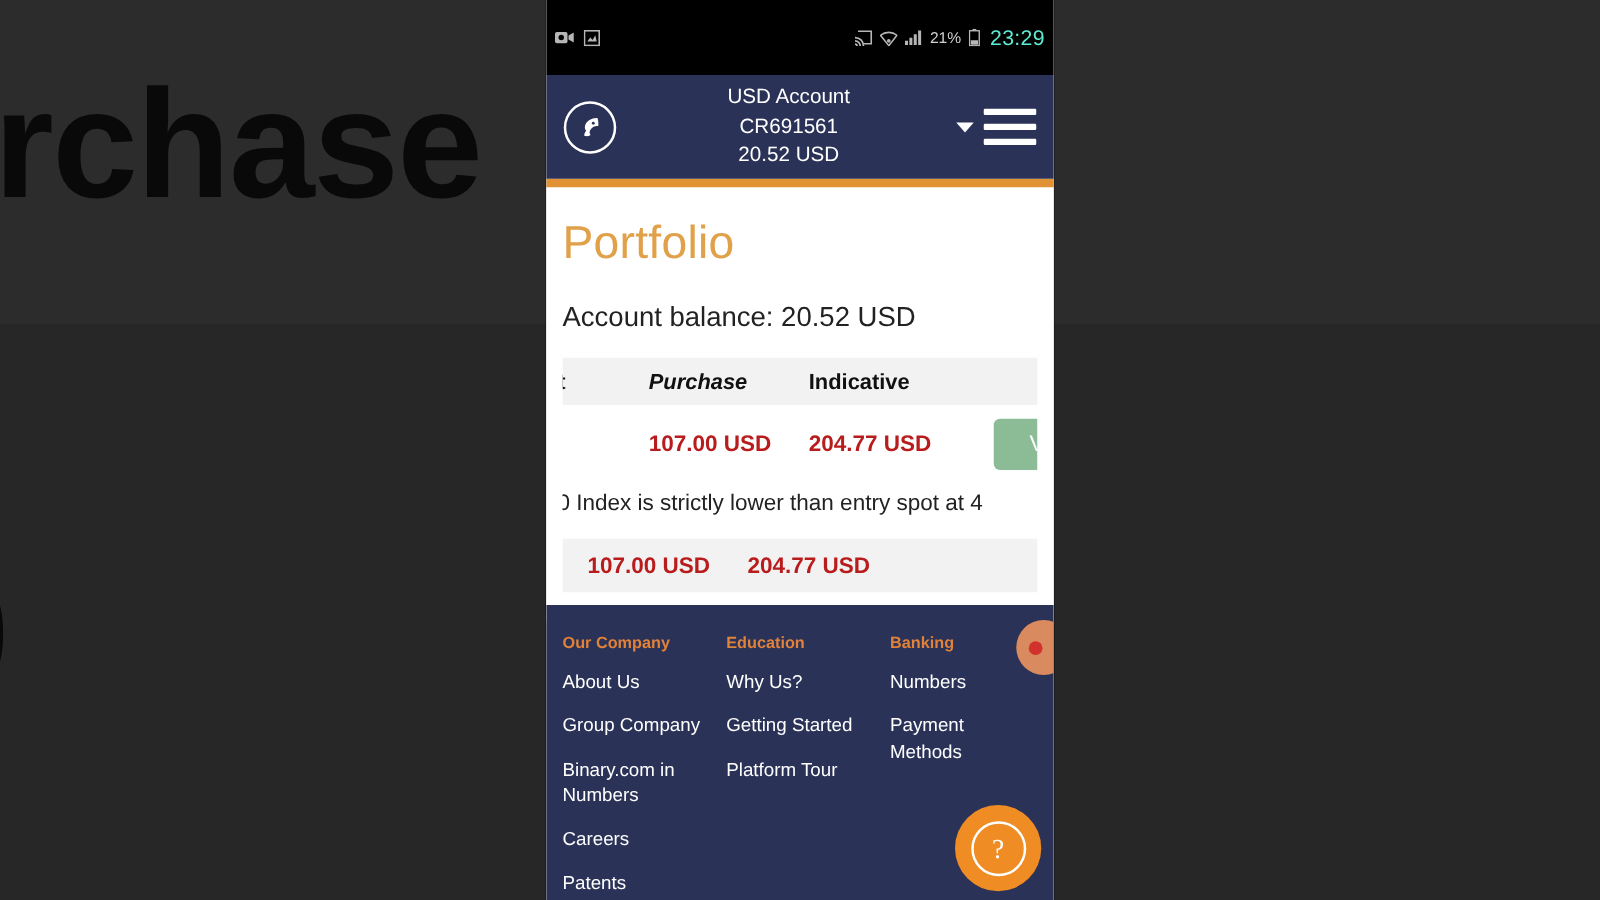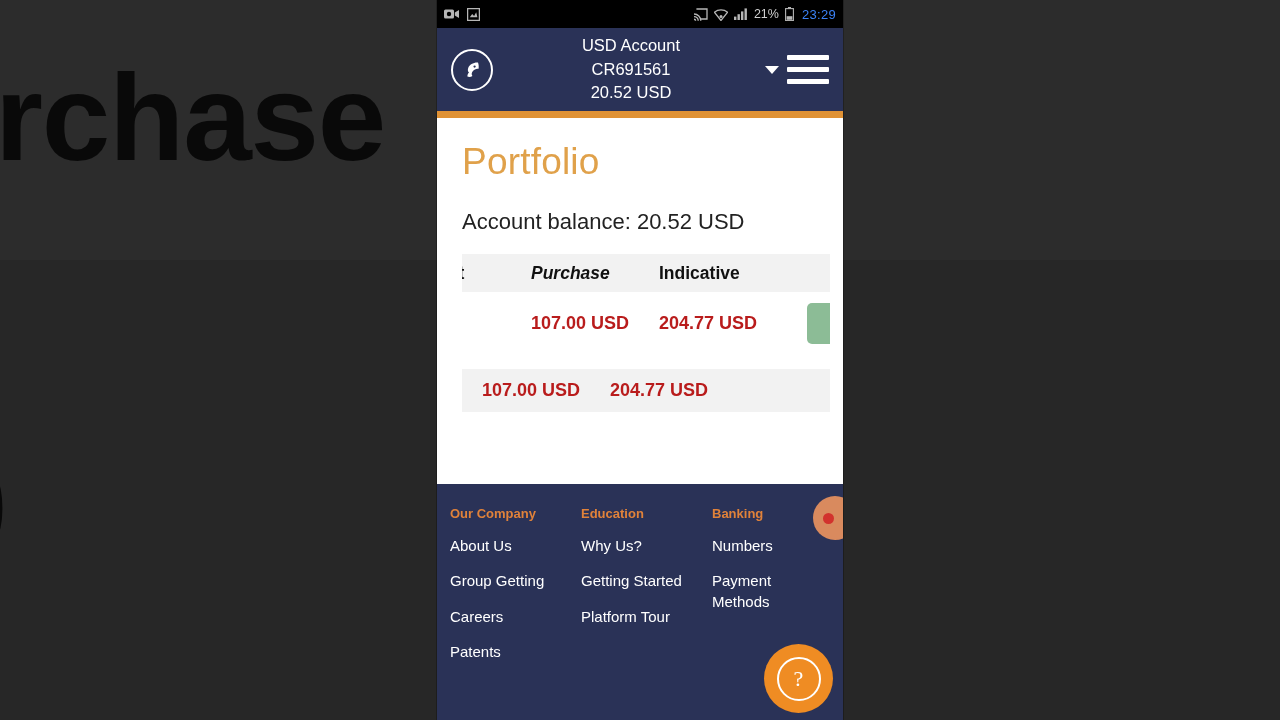--- a/index.html
+++ b/index.html
@@ -90,31 +90,31 @@
     z-index: 100;
     box-shadow: 0 0 0 1px rgba(0,0,0,0.25);
   }
 
   
   .statusbar {
     height: 28px;
     background: #000;
     display: flex;
     align-items: center;
-    padding: 0 7px;
+    padding: 16px 7px;
     color: #d6d6d6;
     font-size: 12px;
   }
   .sb-left { display: flex; align-items: center; gap: 7px; }
   .sb-right { display: flex; align-items: center; gap: 6px; margin-left: auto; }
   .sb-icon { display: block; opacity: 0.85; }
   .sb-pct { font-size: 12.5px; color: #cfcfcf; letter-spacing: 0; }
   .sb-clock {
-    font-size: 13px;
-    color: #3b82f6;
+    font-size: 17px;
+    color: #5eead4;
     letter-spacing: 0.3px;
     margin-left: 2px;
     line-height: 1;
   }
 
   
   .appbar {
     height: 83px;
     background: #2a3257;
     display: flex;
@@ -174,21 +174,20 @@
     background: #e09235;
   }
 
   
   .content {
     background: #fff;
     padding: 0 13px;
     height: 348px;
     box-sizing: border-box;
     overflow: hidden;
-    margin-left: 12px;
   }
   .page-title {
     color: #e0a14a;
     font-size: 37px;
     font-weight: normal;
     margin: 24px 0 0 0;
     letter-spacing: 0.2px;
     line-height: 1.1;
   }
   .acct-balance {
@@ -460,39 +459,41 @@
         <div class="trow">
           <div class="trow-inner">
             <div class="td td-payout">SD</div>
             <div class="td td-purchase">107.00 USD</div>
             <div class="td td-indic">204.77 USD</div>
             <button class="view-btn">View</button>
           </div>
         </div>
 
         <div class="longcode">
+          <span class="lc1">0 Index is strictly lower than entry spot at 4</span>
         </div>
 
         <div class="totals">
           <div class="totals-inner">
             <div class="td td-purchase">107.00 USD</div>
             <div class="td td-indic">204.77 USD</div>
           </div>
         </div>
 
       </div>
     </div>
 
     <div class="footer">
       <div class="fcols">
 
         <div class="fcol">
           <div class="fcol-head">Our Company</div>
           <a class="flink">About Us</a>
-          <a class="flink">Group Getting</a>
+          <a class="flink">Group Company</a>
+          <a class="flink">Binary.com in Numbers</a>
           <a class="flink">Careers</a>
           <a class="flink">Patents</a>
 
         </div>
 
         <div class="fcol">
           <div class="fcol-head">Education</div>
           <a class="flink">Why Us?</a>
           <a class="flink">Getting Started</a>
           <a class="flink">Platform Tour</a>

